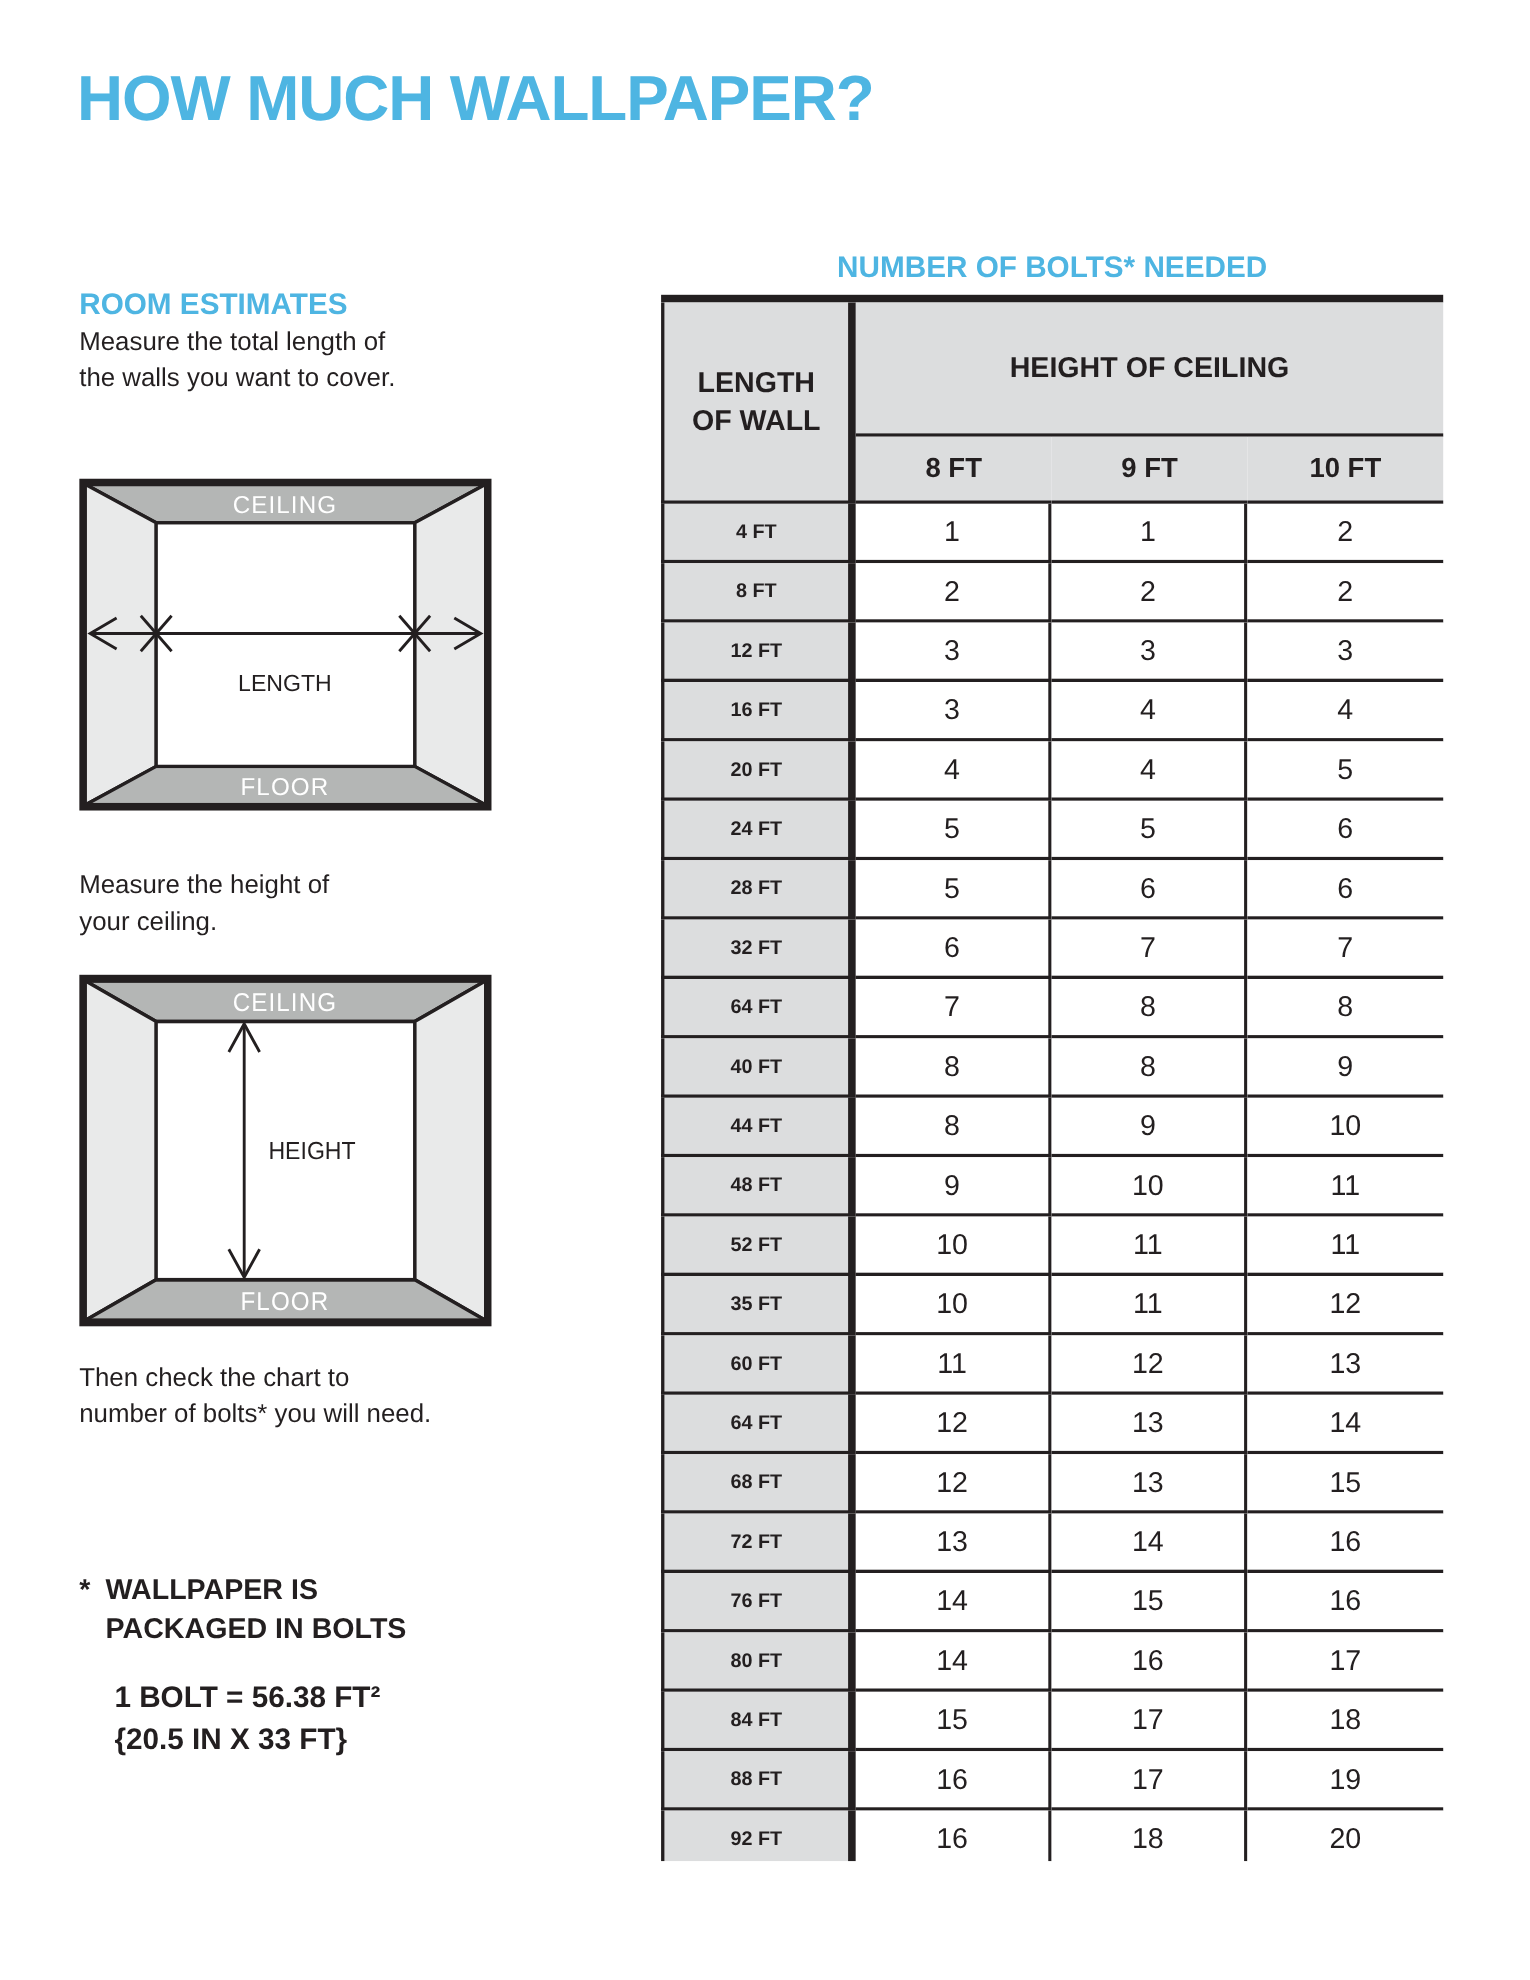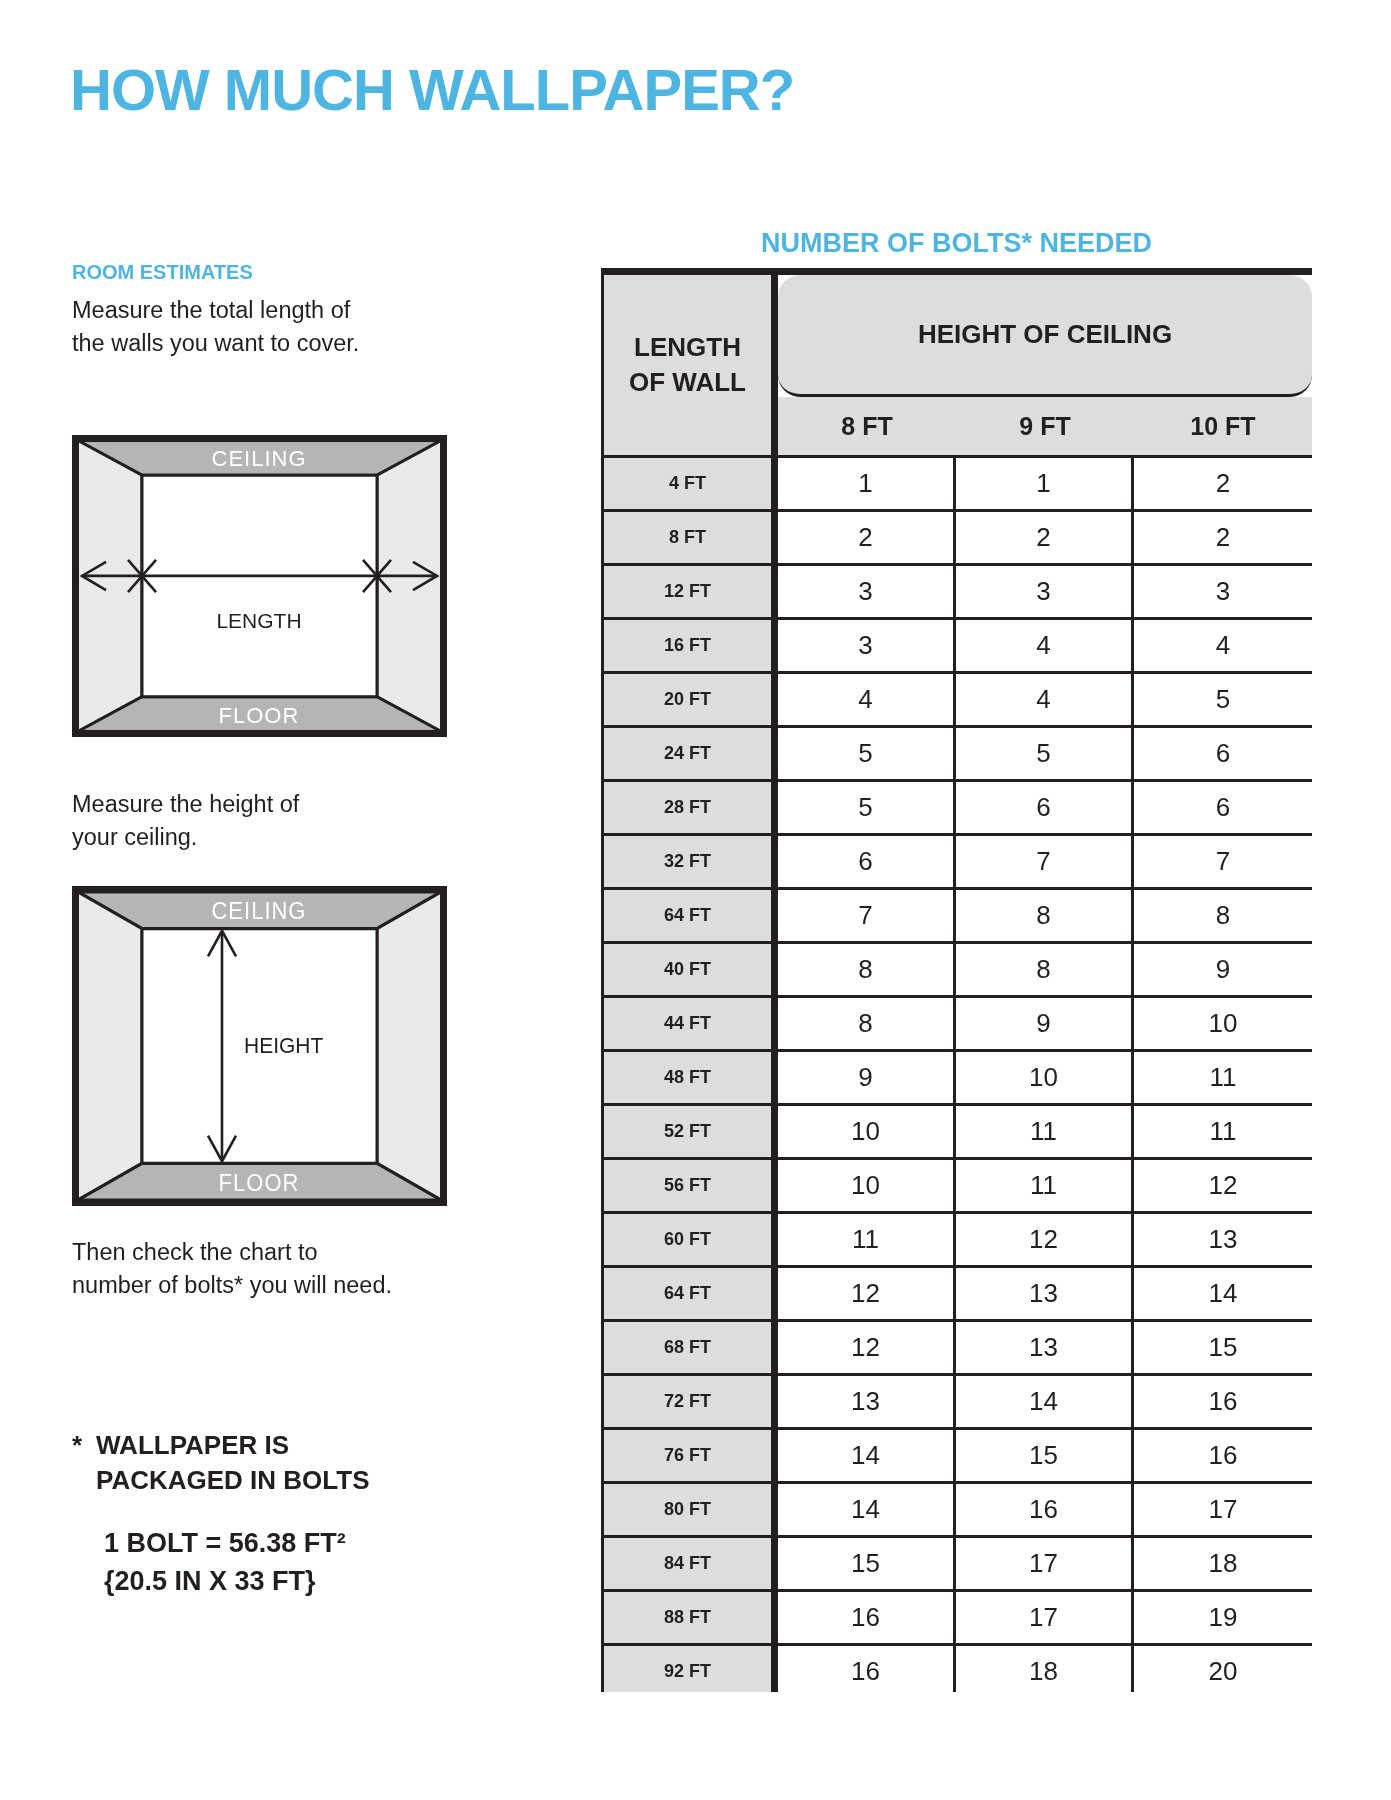--- a/index.html
+++ b/index.html
@@ -5,21 +5,21 @@
   html,body { margin:0; padding:0; background:#ffffff; }
   .page {
     position:relative; width:1391px; height:1692px; background:#ffffff;
     font-family:"Liberation Sans", sans-serif; color:var(--ink,#231F20); overflow:hidden;
   }
   .abs { position:absolute; }
   .title {
     left:70px; top:56px; font-size:58px; font-weight:bold;
     letter-spacing:-1px; color:var(--accent,#4EB5E2); white-space:nowrap;
   }
-  .sec-head { left:72px; top:261px; font-size:20px; font-weight:bold; color:var(--accent,#4EB5E2); }
+  .sec-head { left:72px; top:261px; font-size:27px; font-weight:bold; color:var(--accent,#4EB5E2); }
   .body-text { font-size:23.5px; line-height:33px; color:var(--ink,#231F20); }
   .p1 { left:72px; top:294px; }
   .p2 { left:72px; top:788px; }
   .p3 { left:72px; top:1236px; }
   .footnote { left:72px; top:1428px; display:flex; font-size:26px; font-weight:bold; line-height:35px; }
   .footnote .star { width:24px; }
   .bolt-spec { left:72px; top:1524px; font-size:27px; font-weight:bold; line-height:38px;margin-left:32px; }
   .diagram1 { left:72px; top:435px; }
   .diagram2 { left:72px; top:886px; }
 
@@ -37,21 +37,21 @@
   }
   .cell { box-sizing:border-box; display:flex; align-items:center; justify-content:center; }
   .corner {
     grid-row:1/3; grid-column:1; background:var(--header-gray,#DCDDDE);
     border-left:3px solid var(--ink,#231F20); border-right:7px solid var(--ink,#231F20);
     border-bottom:3px solid var(--ink,#231F20);
     flex-direction:column; font-weight:bold; font-size:26px; line-height:35px;
   }
   .span-head {
     grid-column:2/5; background:var(--header-gray,#DCDDDE);
-    border-bottom:3px solid var(--ink,#231F20); font-weight:bold; font-size:26px;border-radius:22px;
+    border-bottom:3px solid var(--ink,#231F20); font-weight:bold; font-size:26px;
   }
   .subhead {
     background:var(--header-gray,#DCDDDE);
     border-bottom:3px solid var(--ink,#231F20); font-weight:bold; font-size:25px;
   }
   .label-cell {
     background:var(--header-gray,#DCDDDE);
     border-left:3px solid var(--ink,#231F20); border-right:7px solid var(--ink,#231F20);
     border-bottom:3px solid var(--ink,#231F20); font-weight:bold; font-size:18px;
   }
@@ -196,21 +196,21 @@
         <div class="cell value-cell">9</div>
         <div class="cell value-cell last">10</div>
         <div class="cell label-cell">48 FT</div>
         <div class="cell value-cell">9</div>
         <div class="cell value-cell">10</div>
         <div class="cell value-cell last">11</div>
         <div class="cell label-cell">52 FT</div>
         <div class="cell value-cell">10</div>
         <div class="cell value-cell">11</div>
         <div class="cell value-cell last">11</div>
-        <div class="cell label-cell">56 FT</div>
+        <div class="cell label-cell">35 FT</div>
         <div class="cell value-cell">10</div>
         <div class="cell value-cell">11</div>
         <div class="cell value-cell last">12</div>
         <div class="cell label-cell">60 FT</div>
         <div class="cell value-cell">11</div>
         <div class="cell value-cell">12</div>
         <div class="cell value-cell last">13</div>
         <div class="cell label-cell">64 FT</div>
         <div class="cell value-cell">12</div>
         <div class="cell value-cell">13</div>

